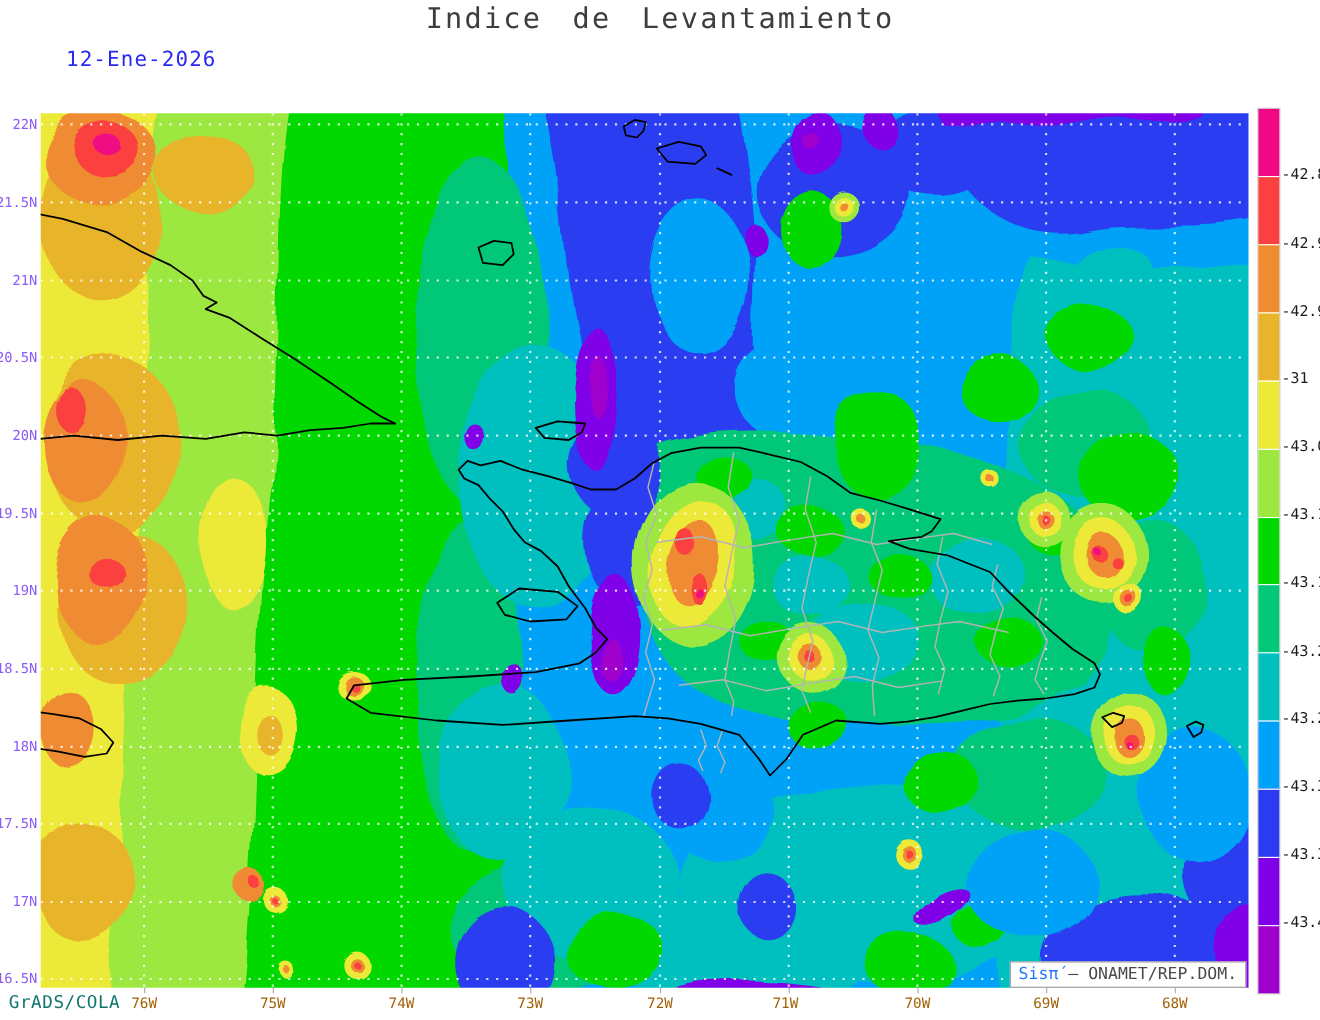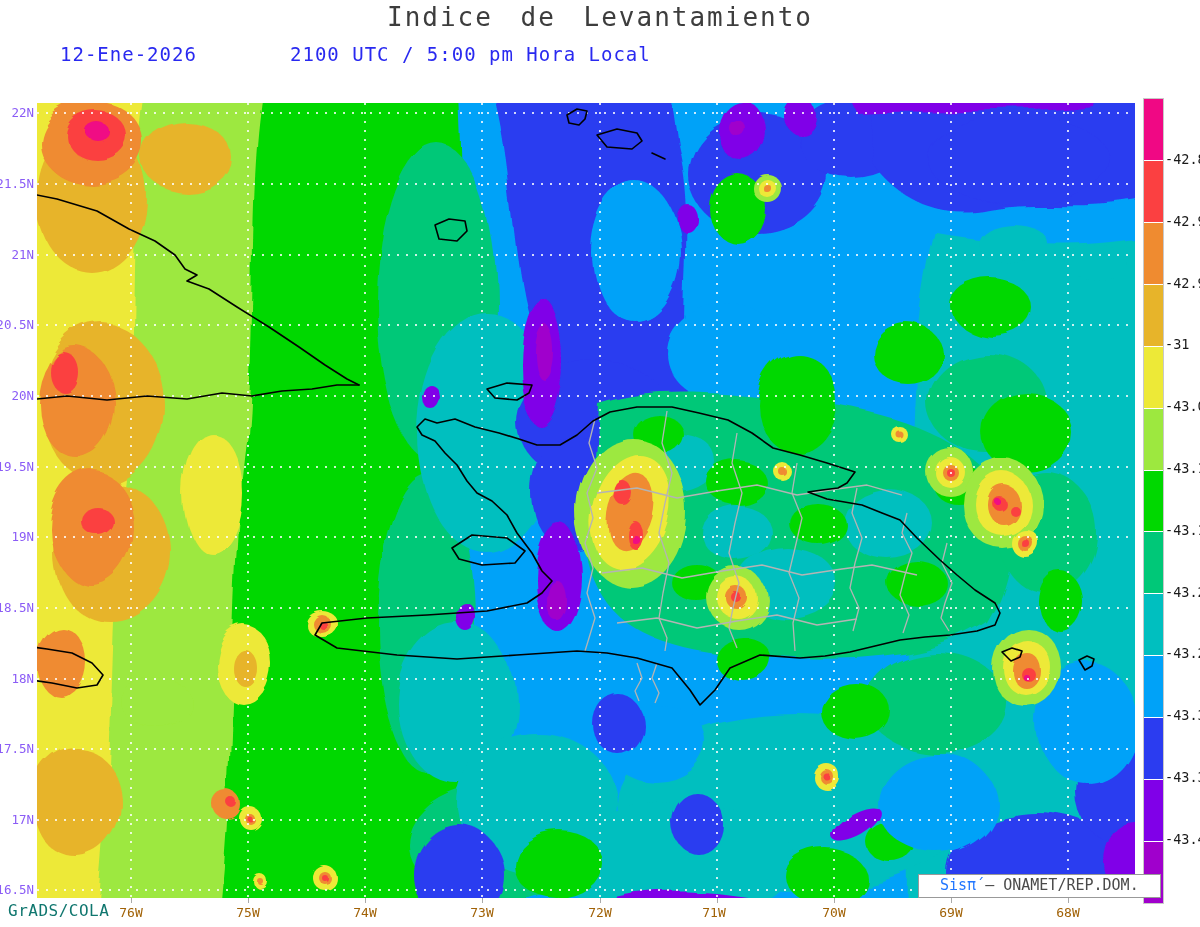--- a/index.html
+++ b/index.html
@@ -15,32 +15,31 @@
   .lat-label{position:absolute;right:1166px;font-size:12.5px;color:#8b5cf6;white-space:nowrap;}
   .lon-label{position:absolute;top:905px;width:60px;text-align:center;font-size:13px;color:#a16207;}
   .lon-tick{position:absolute;top:898px;width:1px;height:5px;background:#aaa;}
   .grads{position:absolute;left:8px;top:901px;font-size:16px;color:#0f766e;letter-spacing:0.5px;}
   .colorbar{position:absolute;left:1143px;top:98px;width:19px;height:804px;
             border:1px solid #c8c8c8;box-sizing:content-box;display:flex;flex-direction:column;}
   .cb-seg{flex:1 1 auto;border-top:1px solid #fff;}
   .cb-seg:first-child{border-top:none;}
   .cb-label{position:absolute;left:1165px;font-size:13.5px;color:#1a1a1a;white-space:nowrap;}
   .watermark{position:absolute;left:918px;top:874px;height:20px;background:#fff;
-             border:1px solid #999;padding:1px 21px;font-size:15px;white-space:nowrap;}
+             border:1px solid #999;padding:1px 7px;font-size:15px;white-space:nowrap;}
   .wm-sis{color:#2277ff;}
   .wm-rest{color:#4a4a4a;}
 </style>
 </head>
 <body>
 
 <div class="page">
 
   <div class="title">Indice de Levantamiento</div>
   <div class="date-line">12-Ene-2026</div>
-  <div class="time-line">2100 UTC / 5:00 pm Hora Local</div>
 
   <div class="map-wrap">
   <svg width="1098" height="795" viewBox="0 0 1098 795">
     <defs>
       <filter id="wobble" x="-5%" y="-5%" width="110%" height="110%">
         <feTurbulence type="fractalNoise" baseFrequency="0.014" numOctaves="2" seed="7" result="n"></feTurbulence>
         <feDisplacementMap in="SourceGraphic" in2="n" scale="16"></feDisplacementMap>
       </filter>
       <clipPath id="mapclip">
             <rect x="0" y="0" width="1098" height="795"></rect>

